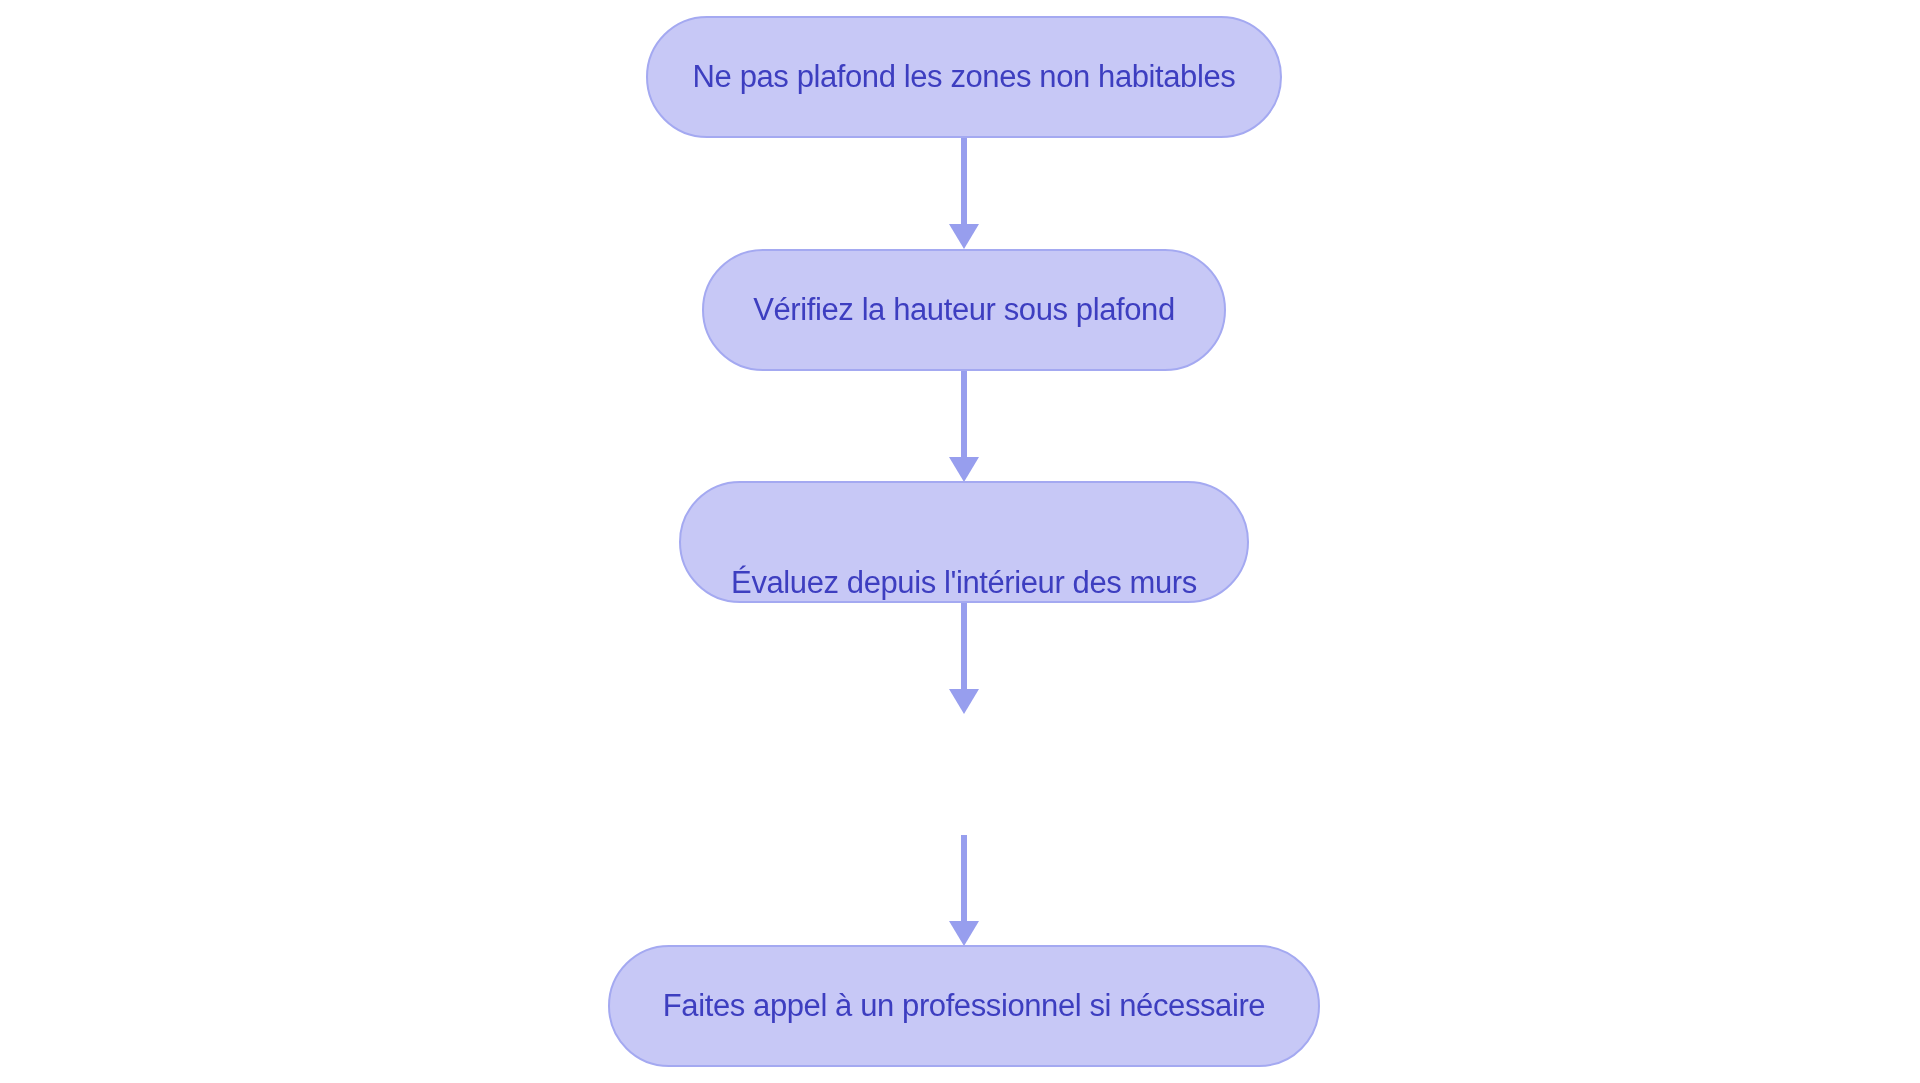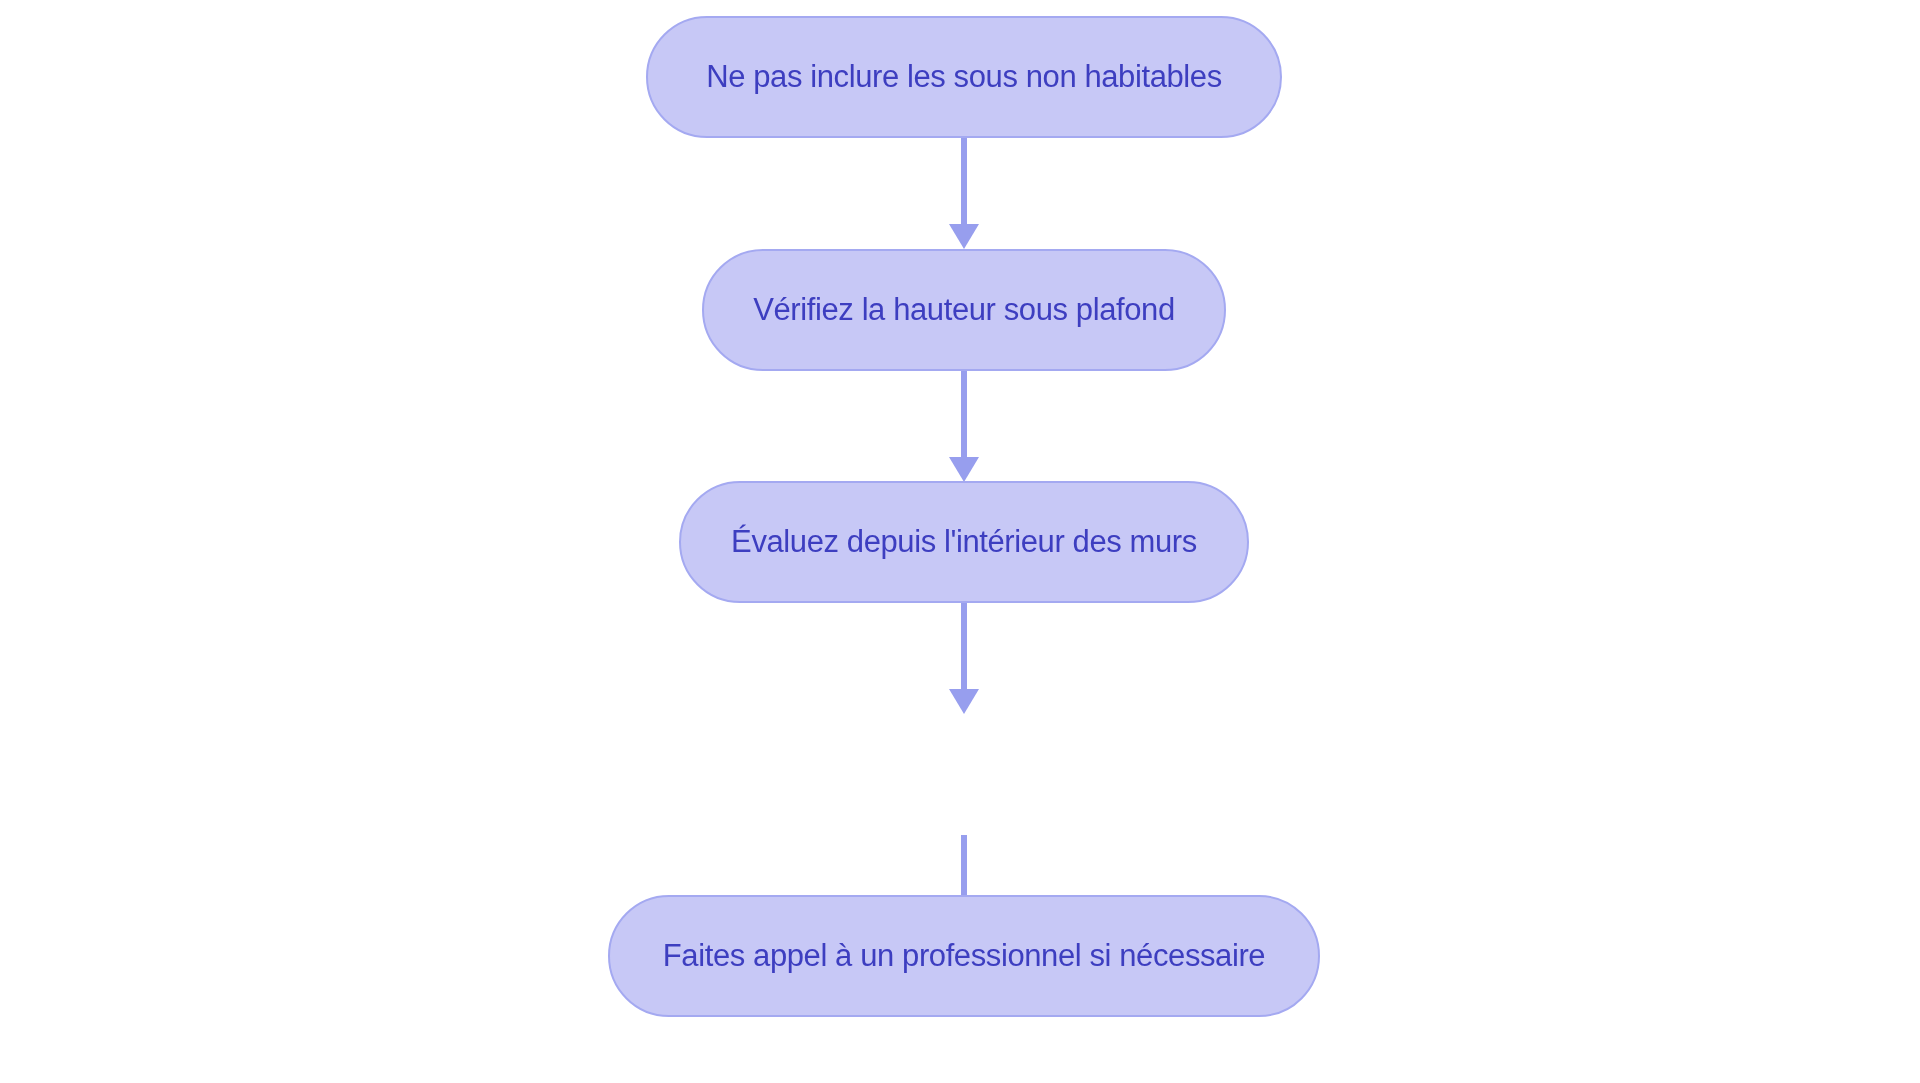--- a/index.html
+++ b/index.html
@@ -33,23 +33,23 @@
     align-items: center;
     justify-content: center;
     text-align: center;
     color: var(--text);
     font-size: 31px;
     letter-spacing: -0.4px;
     line-height: 1.2;
   }
   .node-1 { left: 646px; top: 16px;  width: 636px; }
   .node-2 { left: 702px; top: 249px; width: 524px; }
-  .node-3 { left: 679px; top: 481px; width: 570px; }
+  .node-3 { left: 679px; top: 481px; width: 570px; align-items: flex-end; }
   .node-4 { left: 717px; top: 713px; width: 494px; }
-  .node-5 { left: 608px; top: 895px; width: 712px; justify-content: center; }
+  .node-5 { left: 608px; top: 945px; width: 712px; justify-content: center; }
 
   .arrow {
     position: absolute;
     left: 949px;
     width: 30px;
     height: 111px;
     display: flex;
     flex-direction: column;
     align-items: center;
   }
@@ -69,21 +69,21 @@
     border-right: 15px solid transparent;
     border-top: 25px solid var(--arrow);
   }
 </style>
 </head>
 <body>
 
 <div class="canvas">
 
   <div class="node node-1">
-    <span>Ne pas inclure les sous non habitables</span>
+    <span>Ne pas plafond les zones non habitables</span>
   </div>
 
   <div class="arrow arrow-1">
     <div class="arrow-line"></div>
     <div class="arrow-head"></div>
   </div>
 
   <div class="node node-2">
     <span>Vérifiez la hauteur sous plafond</span>
   </div>

